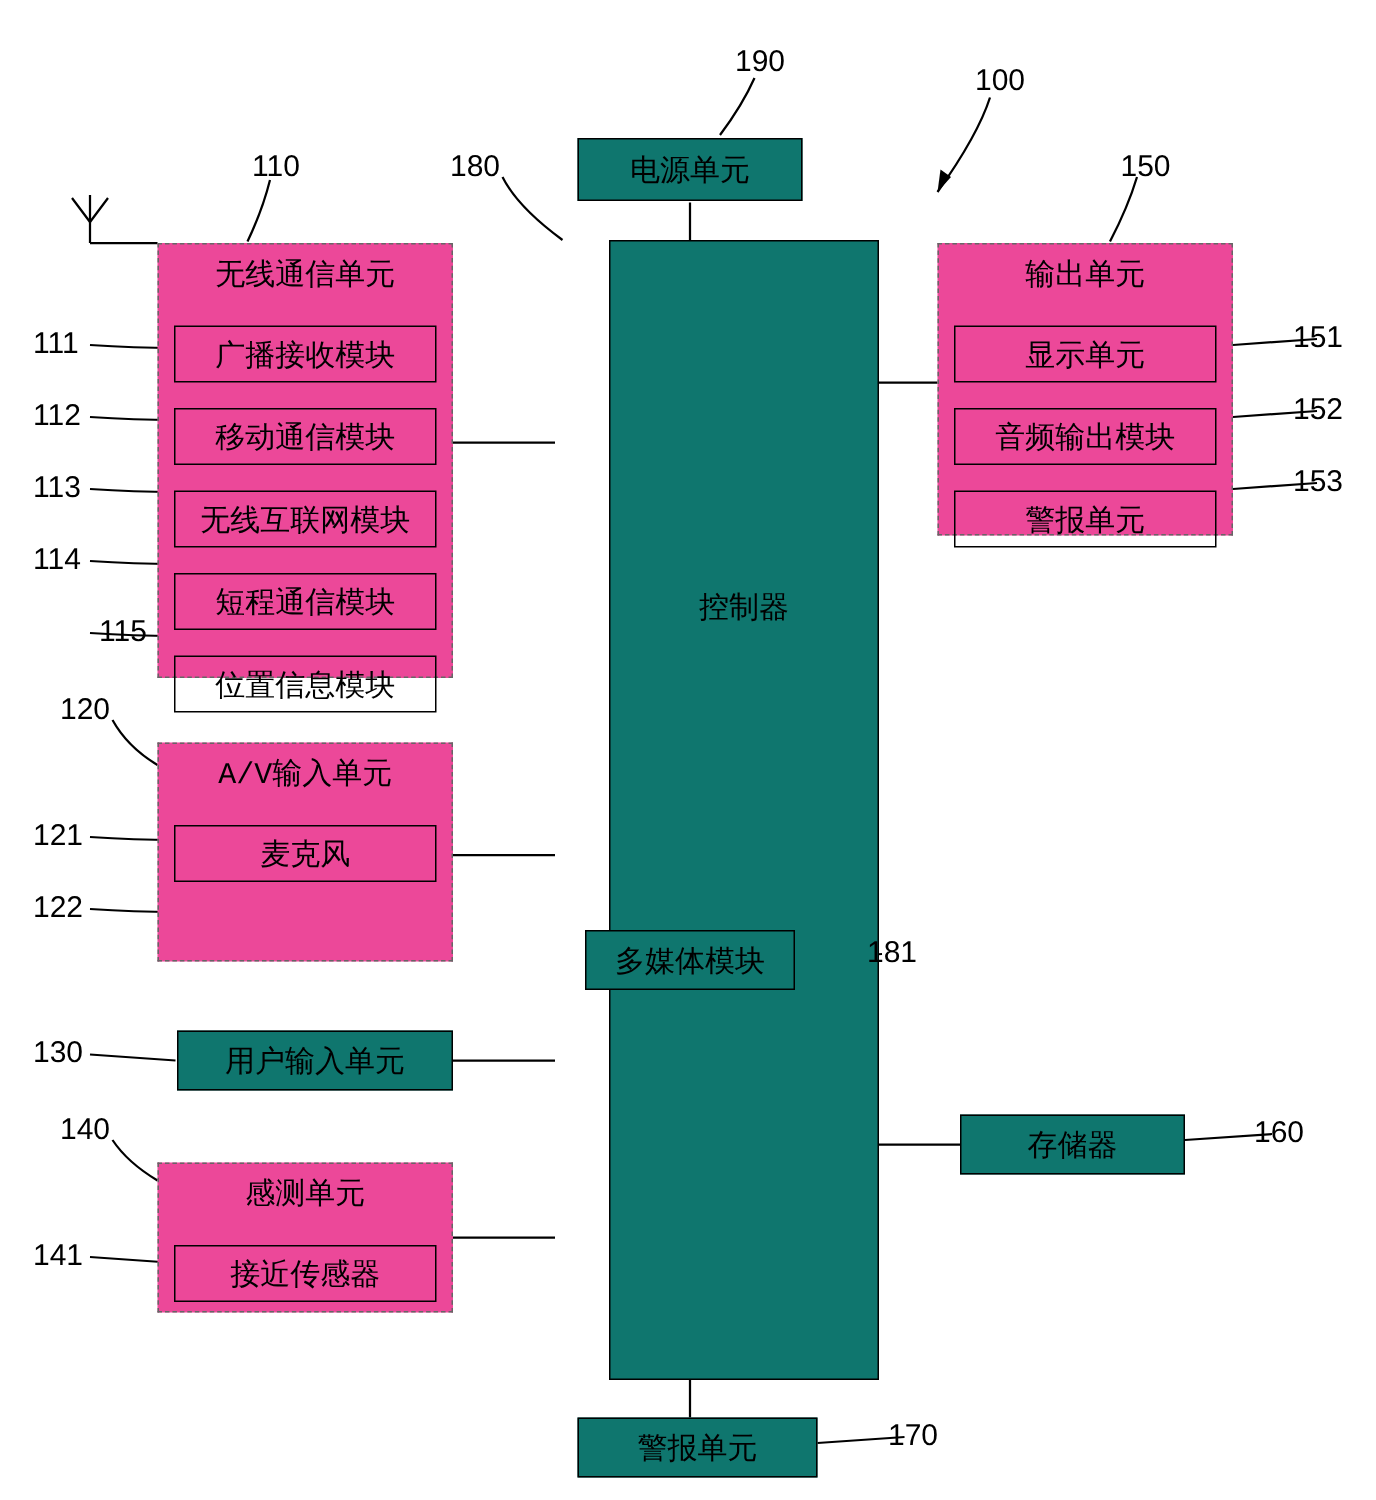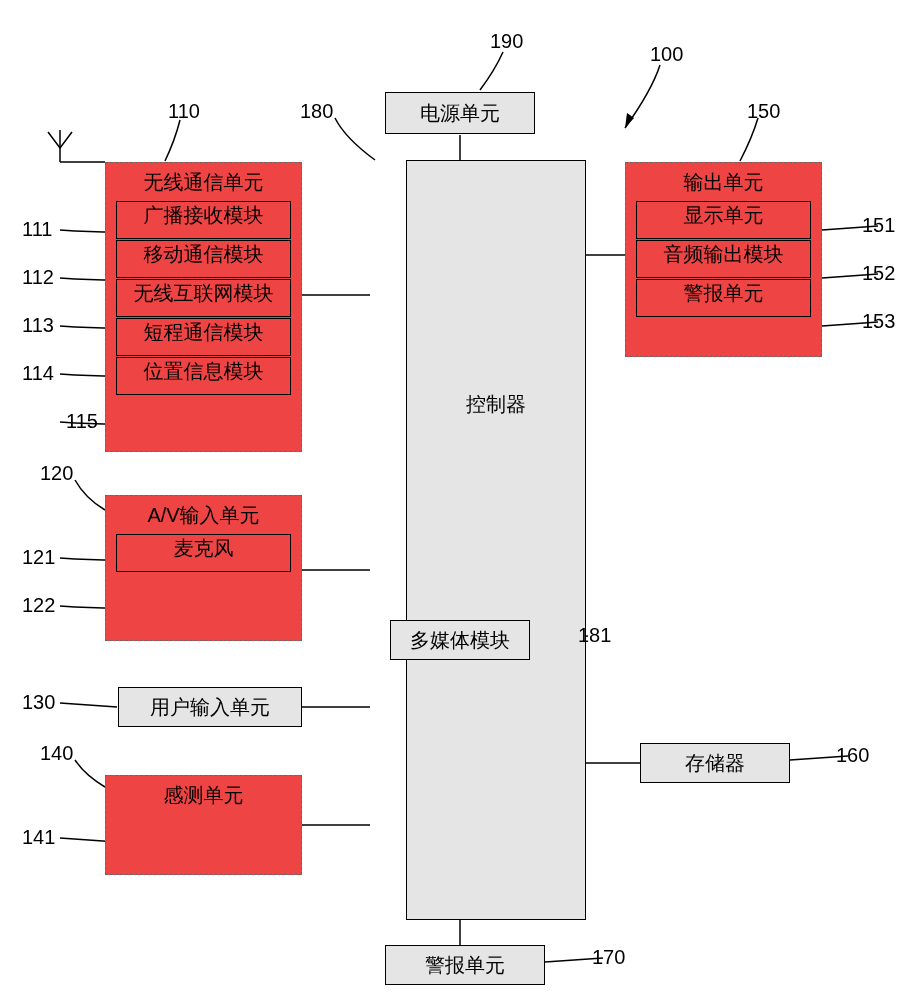--- a/index.html
+++ b/index.html
@@ -9,40 +9,42 @@
     width: 917px;
     height: 1000px;
     background: #fff;
     font-family: "SimSun", "Microsoft YaHei", sans-serif;
     font-size: 20px;
     position: relative;
   }
   .box {
     position: absolute;
     border: 1.5px solid #000;
-    background: #e5e5e5;
+    background: #0f766e;
     display: flex;
     align-items: center;
     justify-content: center;
     text-align: center;
   }
   .dashed-group {
     position: absolute;
     border: 1.5px dashed #666;
-    background: #ef4444;
+    background: #ec4899;
+    font-family: Liberation Mono, monospace;
   }
   .group-title {
     text-align: center;
     padding: 6px 0 4px 0;
   }
   .sub {
-    margin: 1px 10px;
+    margin: 17px 10px;
     border: 1.5px solid #000;
     height: 38px;
     display: flex;
+    align-items: center;
     justify-content: center;
   }
   .lbl {
     position: absolute;
     font-size: 20px;
   }
   svg.wires {
     position: absolute;
     left: 0; top: 0;
     width: 917px; height: 1000px;
@@ -156,20 +158,23 @@
       <span>麦克风</span>
     </div>
 </div>
 
 <div class="box" style="left:118px; top:687px; width:184px; height:40px;">
   <span>用户输入单元</span>
 </div>
 
 <div class="dashed-group" style="left:105px; top:775px; width:197px; height:100px;">
   <div class="group-title">感测单元</div>
+  <div class="sub">
+      <span>接近传感器</span>
+    </div>
 </div>
 
 <div class="dashed-group" style="left:625px; top:162px; width:197px; height:195px;">
   <div class="group-title">输出单元</div>
   <div class="sub">
       <span>显示单元</span>
     </div>
   <div class="sub">
       <span>音频输出模块</span>
     </div>

